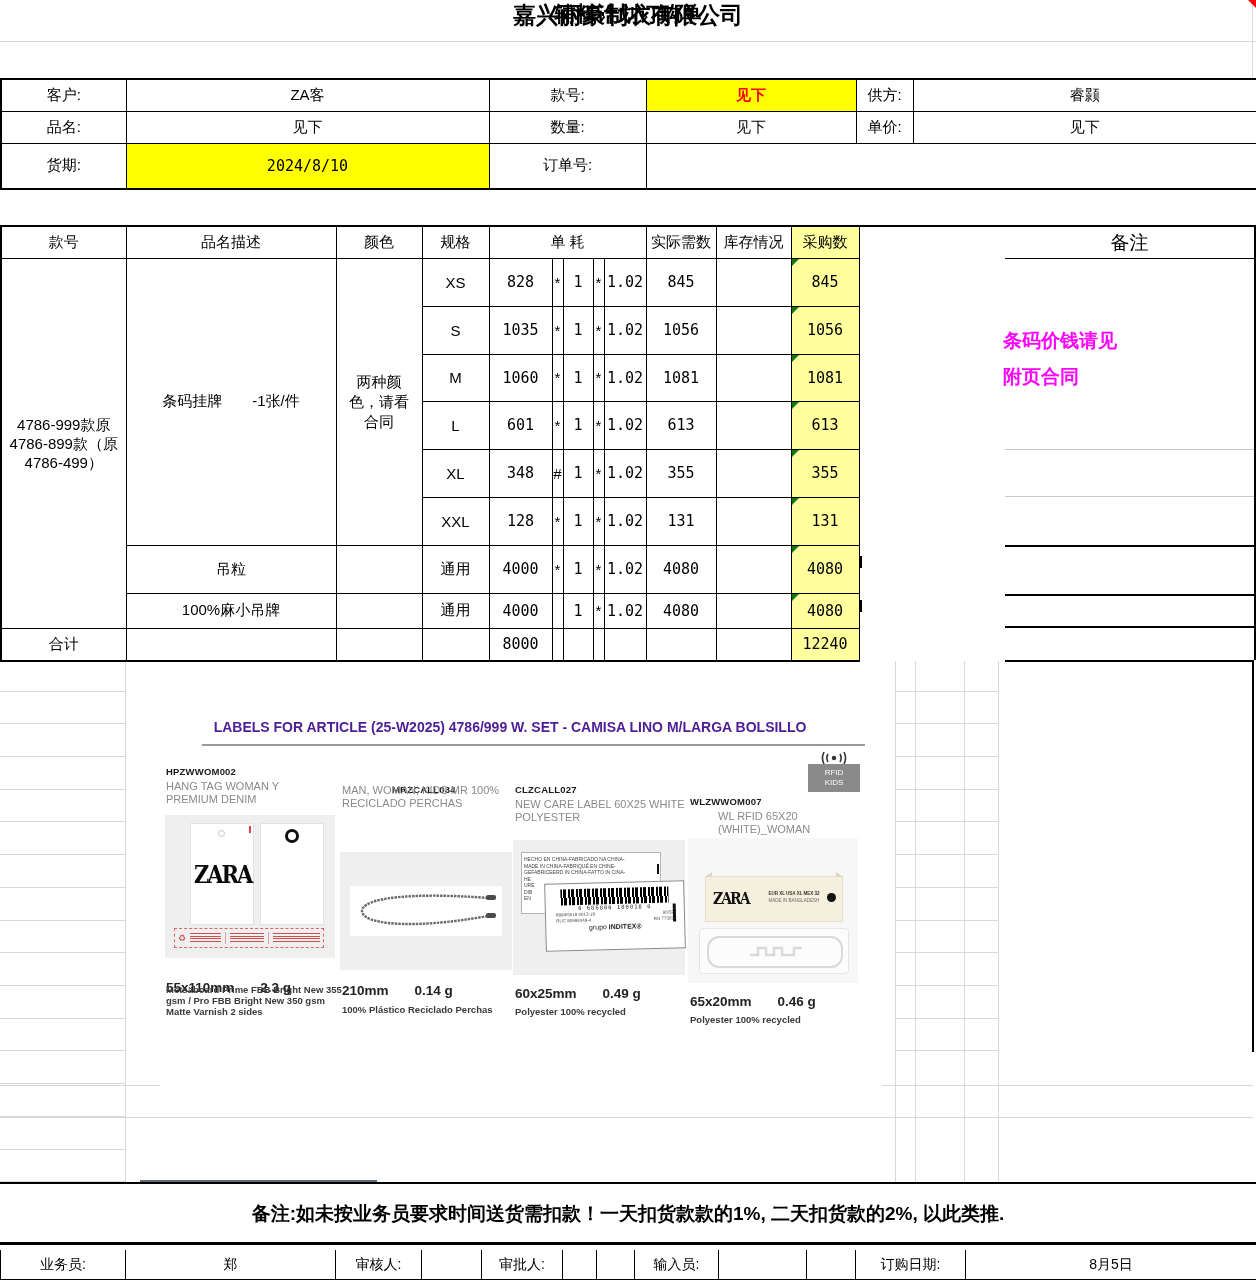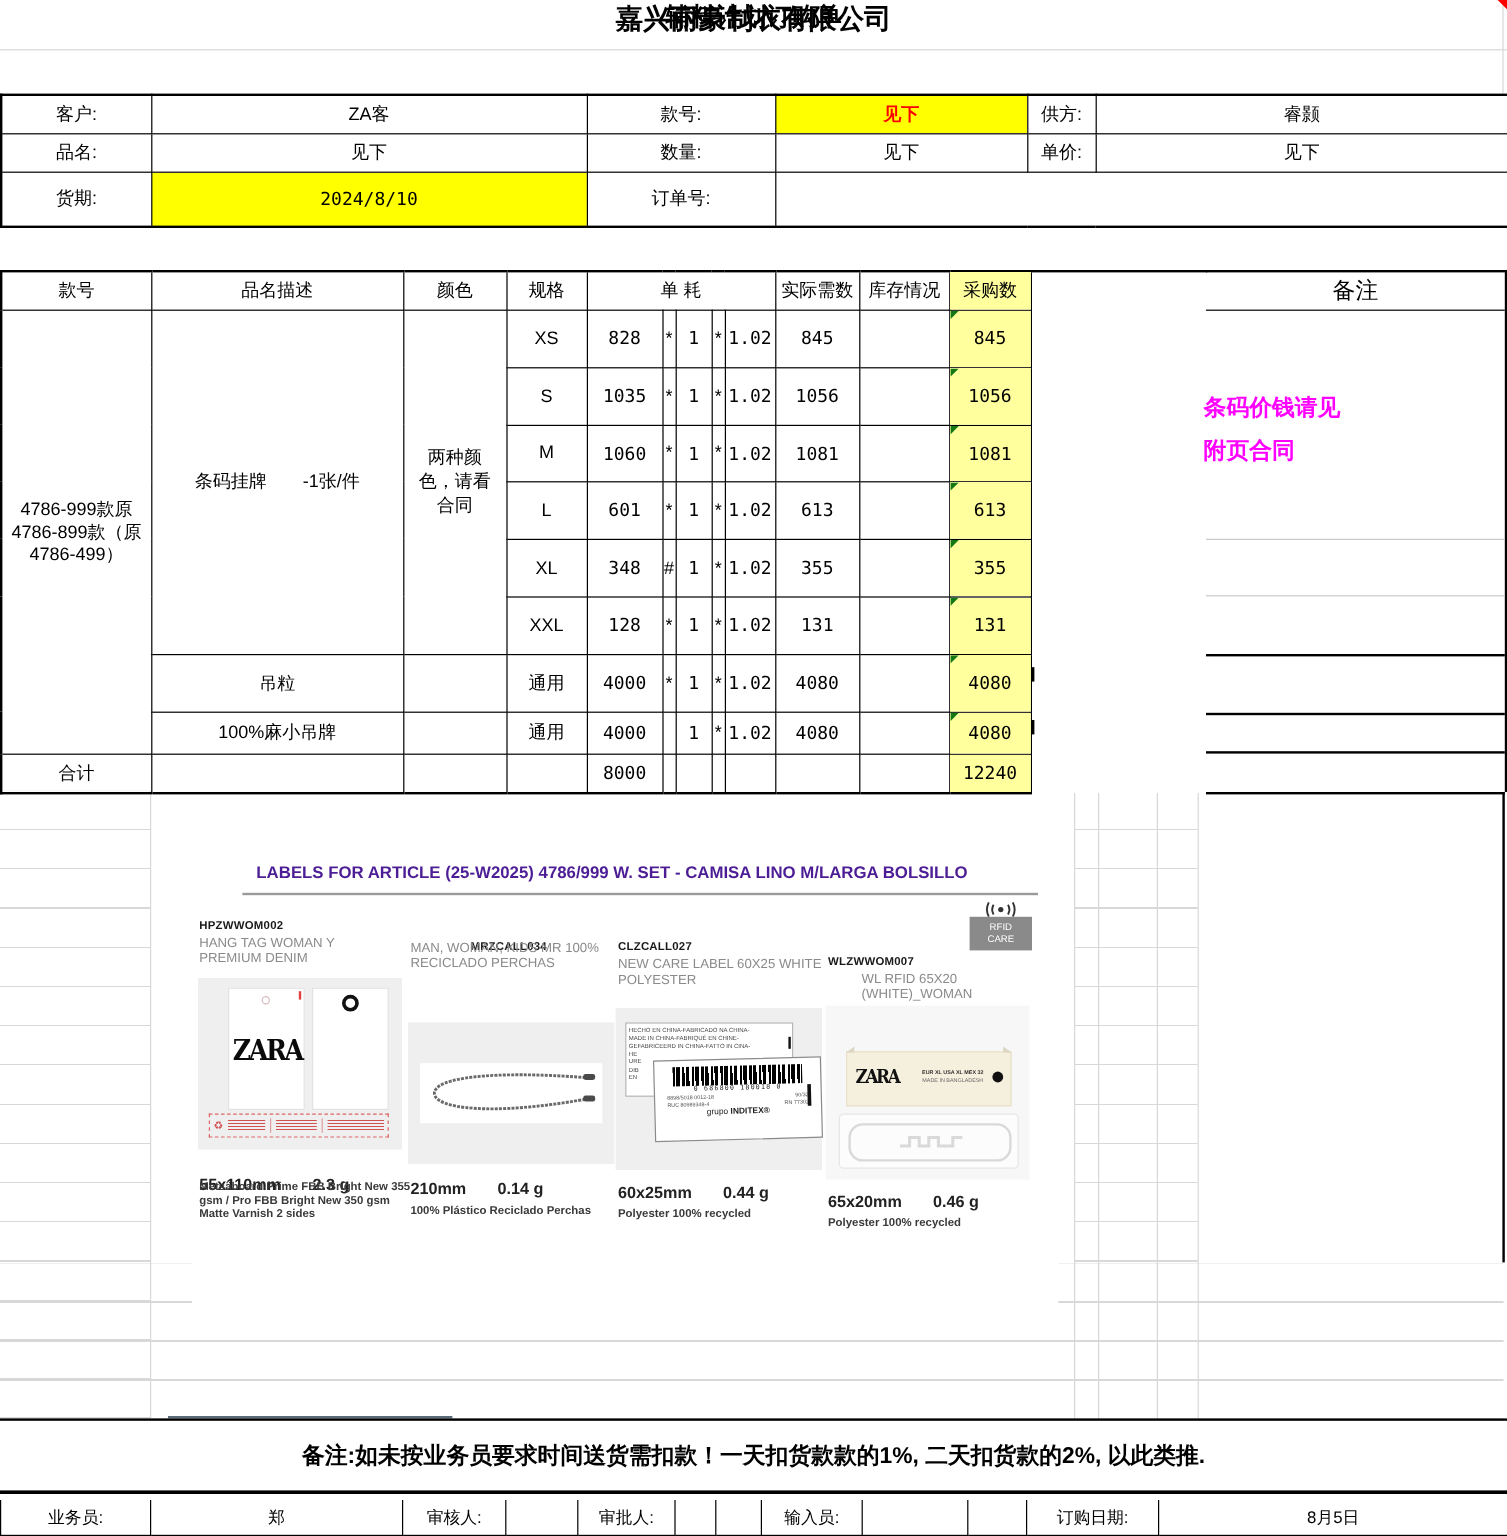--- a/index.html
+++ b/index.html
@@ -281,21 +281,21 @@
         <svg width="40" height="20" viewBox="0 0 40 20">
           <circle cx="20" cy="14" r="2.2" fill="#333"></circle>
           <path d="M14 18 A8 8 0 0 1 14 10" stroke="#333" stroke-width="1.6" fill="none"></path>
           <path d="M10 20 A13 13 0 0 1 10 8" stroke="#333" stroke-width="1.6" fill="none"></path>
           <path d="M26 18 A8 8 0 0 0 26 10" stroke="#333" stroke-width="1.6" fill="none"></path>
           <path d="M30 20 A13 13 0 0 0 30 8" stroke="#333" stroke-width="1.6" fill="none"></path>
         </svg>
       </div>
       <div class="badgebox">
         <div>RFID</div>
-        <div>CARE</div>
+        <div>KIDS</div>
       </div>
     </div>
 
     <div class="abs itemcode" style="left:6px;top:78px;">HPZWWOM002</div>
     <div class="abs itemname" style="left:6px;top:92px;width:160px;">HANG TAG WOMAN Y PREMIUM DENIM</div>
     <div class="imgbox" style="left:5px;top:127px;width:170px;height:143px;">
       <div class="abs" style="left:25px;top:8px;width:62px;height:100px;background:#fff;border:1px solid #e2e2e2;">
         <div class="abs" style="left:27px;top:6px;width:5px;height:5px;border:1px solid #d8bdbd;border-radius:50%;"></div>
         <div class="abs" style="right:2px;top:2px;width:2px;height:7px;background:#e04040;"></div>
         <div class="abs zara" style="left:3px;top:38px;font-size:21px;color:#0a0a0a;">ZARA</div>
@@ -355,21 +355,21 @@
           <span>RN 77302</span>
         </div>
         <div style="text-align:center;font-size:7px;color:#222;margin-top:1px;">
           <span>grupo </span><b>INDITEX®</b>
         </div>
         <div class="abs" style="right:8px;top:22px;width:3px;height:18px;background:#111;"></div>
       </div>
       <div class="abs" style="right:26px;top:24px;width:2px;height:10px;background:#111;"></div>
     </div>
     <div class="abs dims" style="left:355px;top:298px;">
-      <span>60x25mm</span><span class="wt">0.44 g</span>
+      <span>60x25mm</span><span class="wt">0.49 g</span>
     </div>
     <div class="abs material" style="left:355px;top:318px;width:170px;">Polyester 100% recycled</div>
 
     <div class="abs itemcode" style="left:530px;top:108px;">WLZWWOM007</div>
     <div class="abs itemname pre" style="left:558px;top:122px;width:150px;">WL RFID 65X20 (WHITE)_WOMAN</div>
     <div class="imgbox" style="left:528px;top:150px;width:170px;height:145px;background:#f7f7f7;">
       <div class="abs" style="left:17px;top:38px;width:136px;height:44px;background:#f5efdd;border:1px solid #e7e0ca;">
         <div class="abs zara" style="left:7px;top:13px;font-size:14px;color:#111;">ZARA</div>
         <div class="abs" style="left:58px;top:13px;width:60px;font-size:4.5px;color:#6a6a6a;line-height:7px;text-align:center;">
           <div style="font-weight:bold;color:#333;">EUR XL  USA XL  MEX 32</div>

